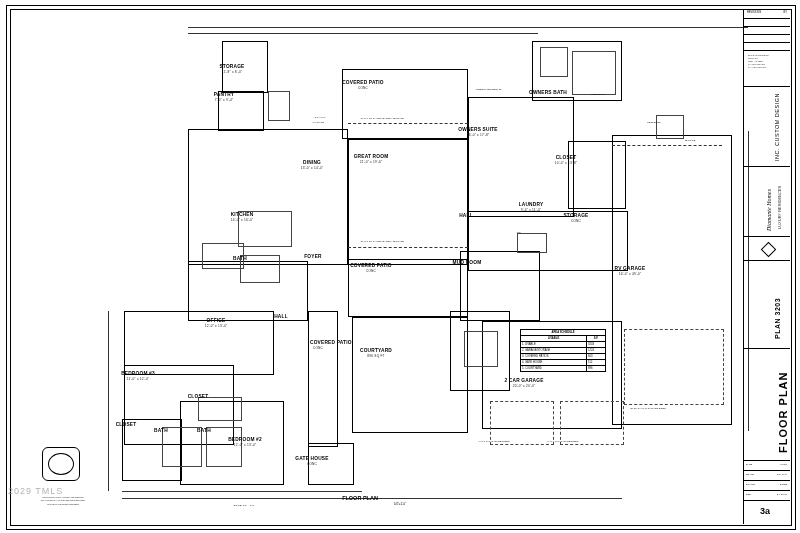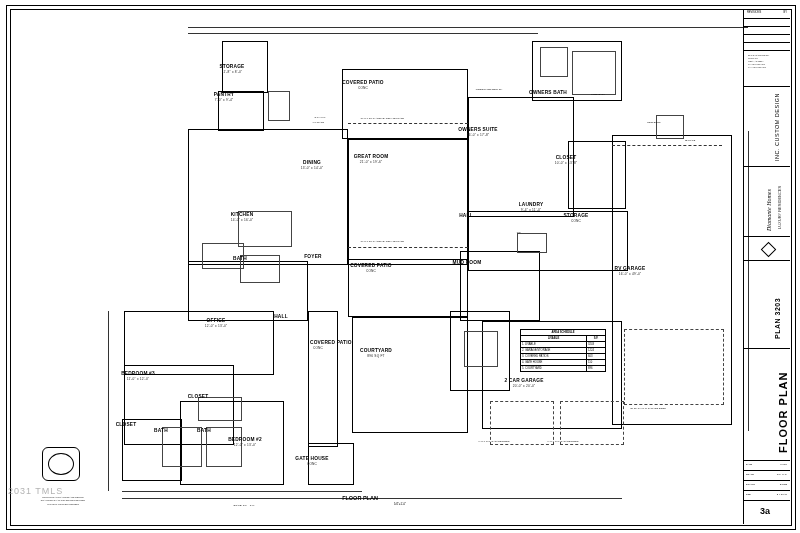--- a/index.html
+++ b/index.html
@@ -249,21 +249,21 @@
         <div class="lbl" style="left: 678px; top: 128px; font-size: 2.2px; font-weight: 400; transform: translateX(-50%);">12' PLATE</div>
         <div class="lbl" style="left: 642px; top: 110px; font-size: 2.2px; font-weight: 400; transform: translateX(-50%);">POOL EQUIP.</div>
         <div class="lbl" style="left: 507px; top: 220px; font-size: 2.2px; font-weight: 400; transform: translateX(-50%);">W/H</div>
         <div class="lbl" style="left: 586px; top: 82px; font-size: 2.4px; font-weight: 400; transform: translateX(-50%);">POOL BATH</div>
       </div>
 
     <div class="stamp" style="left:30px;top:436px;width:36px;height:32px;border-radius:6px;"></div>
     <div class="circ" style="left:36px;top:442px;width:24px;height:20px;line-height:20px;"></div>
   </div>
 
-  <div class="wm" style="left:8px;top:486px;">2031 TMLS</div>
+  <div class="wm" style="left:8px;top:486px;">2029 TMLS</div>
   <div class="lbl tiny" style="left:28px;top:496px;width:70px;font-size:2.2px;line-height:1.5;white-space:pre-line;text-align:center;color:#333;">STRUCTURAL DRAWINGS AND DESIGN
 DRAWINGS SHALL NOT BE REPRODUCED
 WITHOUT WRITTEN CONSENT</div>
 
   <div class="titleblock">
 
     <div class="tb-cell" style="top:0;height:10px;">
       <span class="lbl" style="left:3px;top:2px;font-size:2.6px;">REVISIONS</span>
       <span class="lbl" style="right:3px;top:2px;font-size:2.6px;">BY</span>
     </div>

